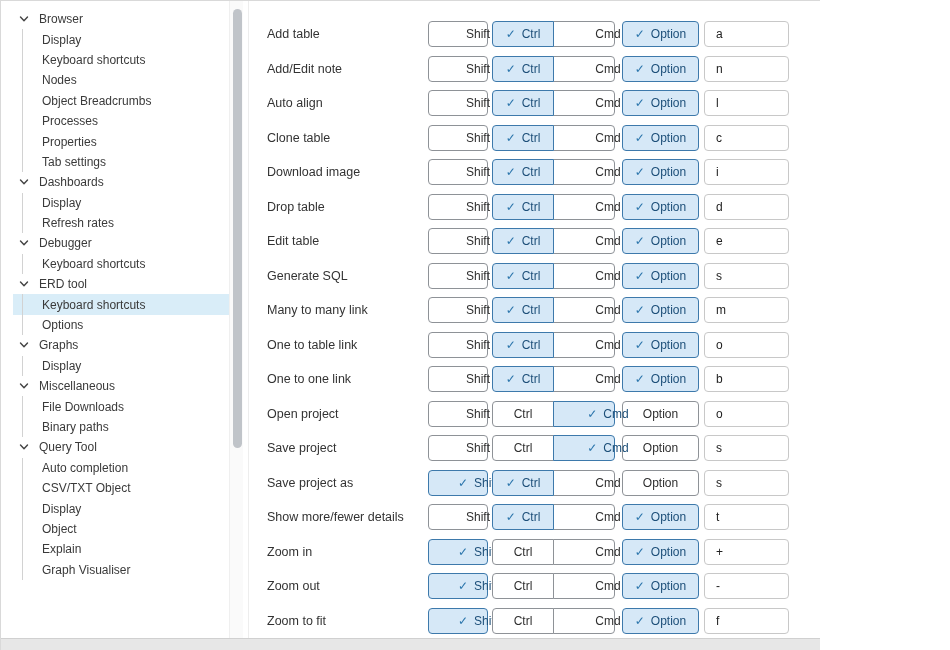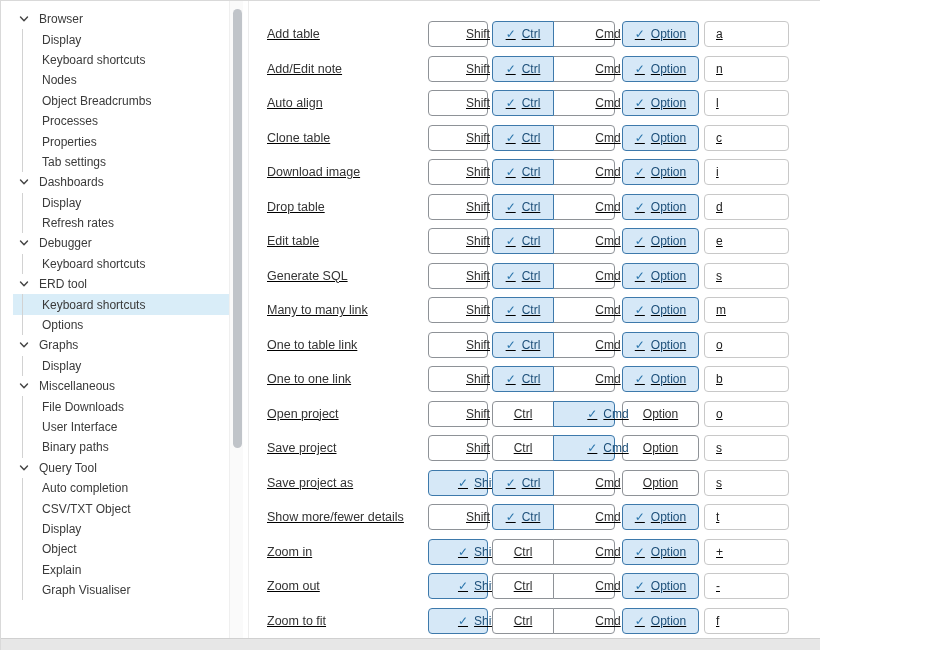--- a/index.html
+++ b/index.html
@@ -22,21 +22,21 @@
   .trow.child .tlabel { margin-left:29px; }
 
   
   .vscrollbar { position:absolute; top:0; right:5px; width:14px; height:650px;
                 background:#fafafa; border-left:1px solid #efefef; }
   .vthumb { position:absolute; left:2.5px; top:8px; width:9px; height:439px;
             background:#c0c4c9; border-radius:5px; }
 
   
   .content { position:absolute; left:247px; top:0; width:703px; height:650px;
-             background:#fff; border-left:1px solid #ededed; padding-top:20px; overflow:hidden;text-decoration:underline; }
+             background:#fff; border-left:1px solid #ededed; padding-top:20px; overflow:hidden; }
   .mrow { display:flex; align-items:center; height:26px; margin:0 0 8.5px 18px; }
   .mlabel { flex:0 0 161px; font-size:12.5px; color:#333; }
 
   .btn { display:flex; align-items:center; justify-content:center; height:26px;
          background:#fff; border:1px solid #8e9297; border-radius:4px;
          font-size:12px; color:#2f2f2f; cursor:pointer; user-select:none; }
   .btn .check { color:#2e77ad; margin-right:6px; font-size:12px; line-height:1; }
   .btn.checked { background:#d6e8f7; border-color:#3d79ab; color:#1d4f79; }
 
   .btn-shift { width:60px;padding-left:40px; }
@@ -146,23 +146,20 @@
             <svg width="10" height="10" viewBox="0 0 10 10">
               <path d="M1.5 3 L5 6.7 L8.5 3" fill="none" stroke="#444" stroke-width="1.4" stroke-linecap="round" stroke-linejoin="round"></path>
             </svg>
           </span>
           <span class="tlabel">Miscellaneous</span>
         </div>
         <div class="trow child">
           <span class="tlabel">File Downloads</span>
         </div>
         <div class="trow child">
-          <span class="tlabel">User Interface</span>
-        </div>
-        <div class="trow child">
           <span class="tlabel">Binary paths</span>
         </div>
         <div class="trow group">
           <span class="chev">
             <svg width="10" height="10" viewBox="0 0 10 10">
               <path d="M1.5 3 L5 6.7 L8.5 3" fill="none" stroke="#444" stroke-width="1.4" stroke-linecap="round" stroke-linejoin="round"></path>
             </svg>
           </span>
           <span class="tlabel">Query Tool</span>
         </div>

